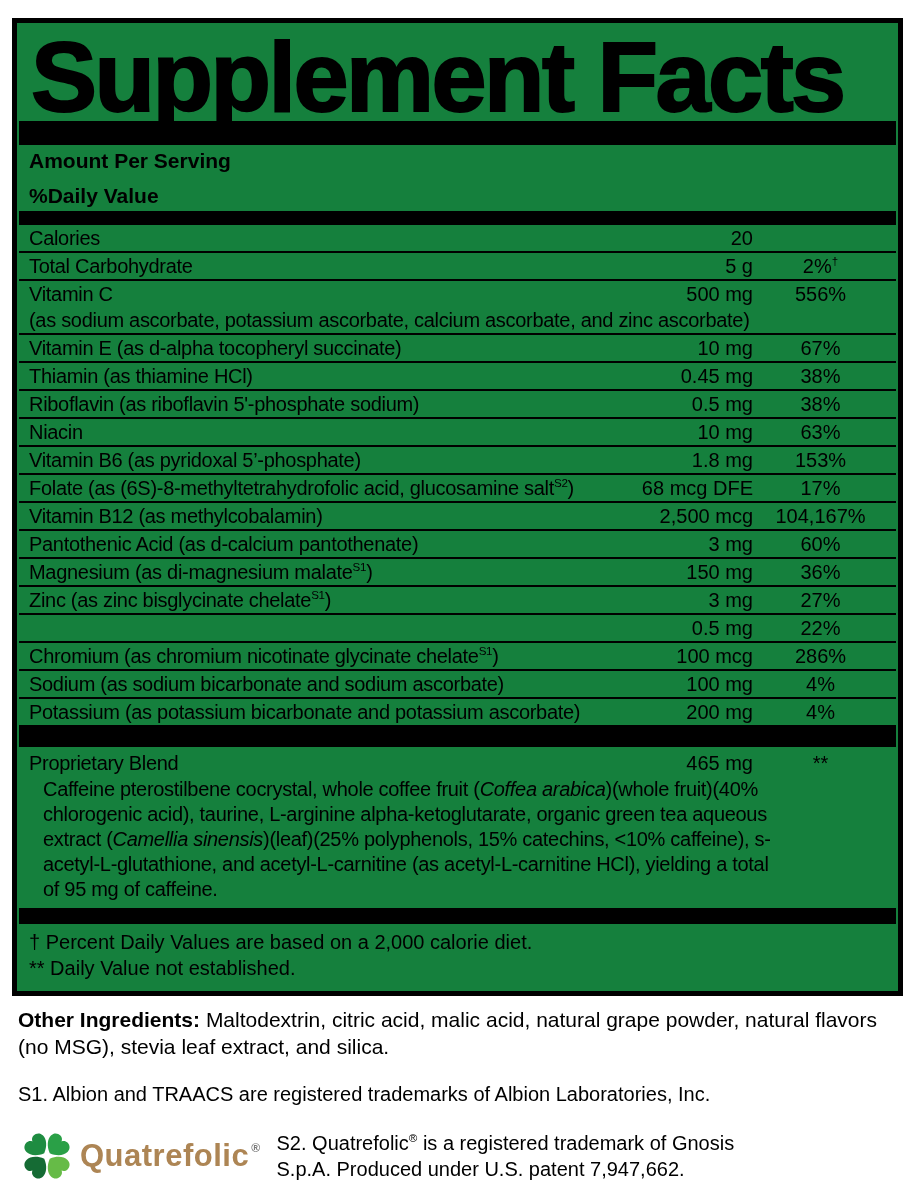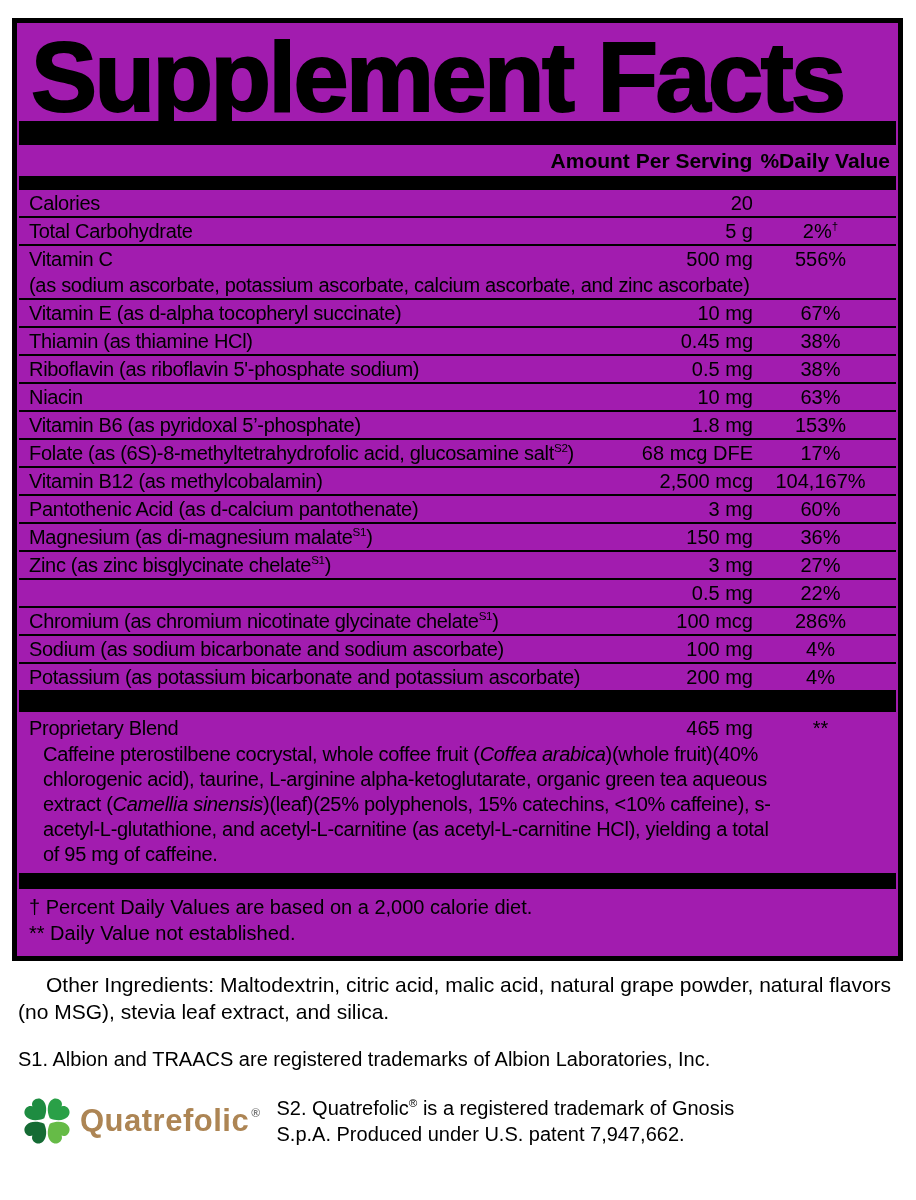--- a/index.html
+++ b/index.html
@@ -5,21 +5,21 @@
   * { box-sizing: border-box; margin: 0; padding: 0; }
   html, body { background: #fff; }
   body {
     width: 916px; height: 1200px; overflow: hidden;
     font-family: "Liberation Sans", sans-serif;
     color: #000;
   }
   .page { padding: 18px 13px 0 12px; }
 
   
-  .facts-box { border: 5px solid #000; padding: 2px 2px 4px 2px; background: #a21caf; }
+  .facts-box { border: 5px solid #000; padding: 2px 2px 4px 2px; background: #15803d; }
 
   .title {
     font-weight: bold;
     font-size: 99px;
     line-height: 84px;
     letter-spacing: -2.5px;
     padding: 10px 6px 2px 12px;
     white-space: nowrap;
     -webkit-text-stroke: 2px #000;
   }
@@ -28,21 +28,21 @@
 
   .bar { background: #000; width: 100%; }
   .bar-a { height: 24px; }
   .bar-b { height: 14px; }
   .bar-c { height: 22px; }
   .bar-d { height: 16px; }
 
   .hdr {
     display: flex; justify-content: flex-end; gap: 8px;
     font-weight: bold; font-size: 21px; line-height: 27px;
-    padding: 2px 6px 2px 10px; white-space: nowrap;
+    padding: 2px 6px 2px 10px; white-space: nowrap; flex-direction: column;
   }
 
   .rows { }
   .row { border-bottom: 2px solid #000; padding: 0 8px 0 10px; font-size: 20px; }
   .row:last-child { border-bottom: none; }
   .rline { display: flex; align-items: baseline; line-height: 26px; }
   .r-name { white-space: nowrap; letter-spacing: -0.3px; }
   .r-amt  { margin-left: auto; white-space: nowrap; text-align: center; }
   .r-dv   { width: 135px; flex: none; text-align: center; white-space: nowrap; }
   .r-name2 { white-space: nowrap; letter-spacing: -0.3px; line-height: 26px; }
@@ -54,21 +54,21 @@
   .blend .rline { line-height: 27px; }
   .blend-desc {
     padding-left: 14px; max-width: 760px;
     line-height: 25px; letter-spacing: -0.3px;
   }
 
   .footnotes { padding: 5px 8px 6px 10px; font-size: 20px; line-height: 26px; }
 
   
   .other-ing { margin: 10px 2px 0 6px; font-size: 21px; line-height: 27px; }
-  .other-ing b { font-weight: normal; margin-left: 28px; }
+  .other-ing b { font-weight: bold; }
 
   .s1-note { margin: 22px 2px 0 6px; font-size: 20px; line-height: 25px; }
 
   .logo-row { margin: 20px 2px 0 6px; display: flex; align-items: center; }
   .clover { width: 58px; height: 58px; flex: none; }
   .logo-text {
     font-size: 31px; font-weight: bold; letter-spacing: 0.5px;
     margin-left: 4px; white-space: nowrap;
   }
   .logo-mark { font-size: 12px; vertical-align: 14px; color: #777; margin-left: 2px; }

